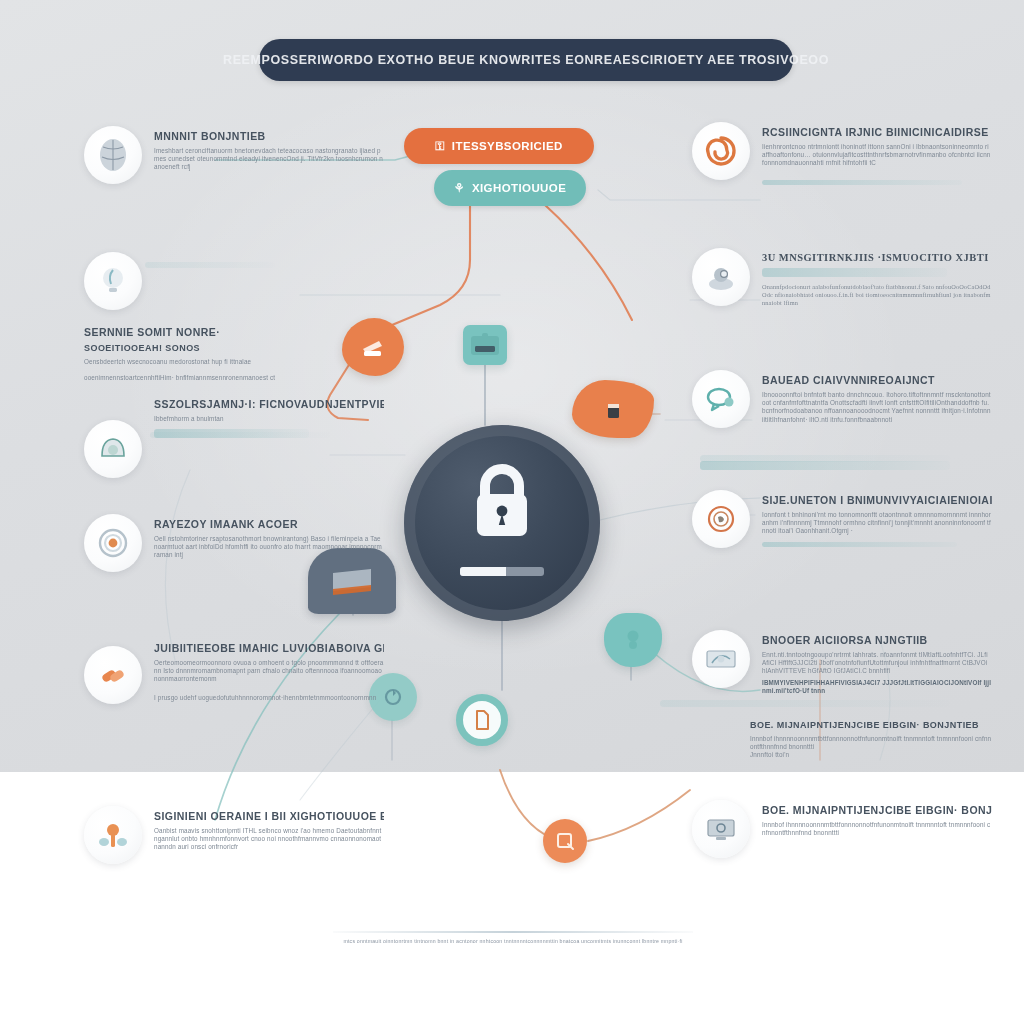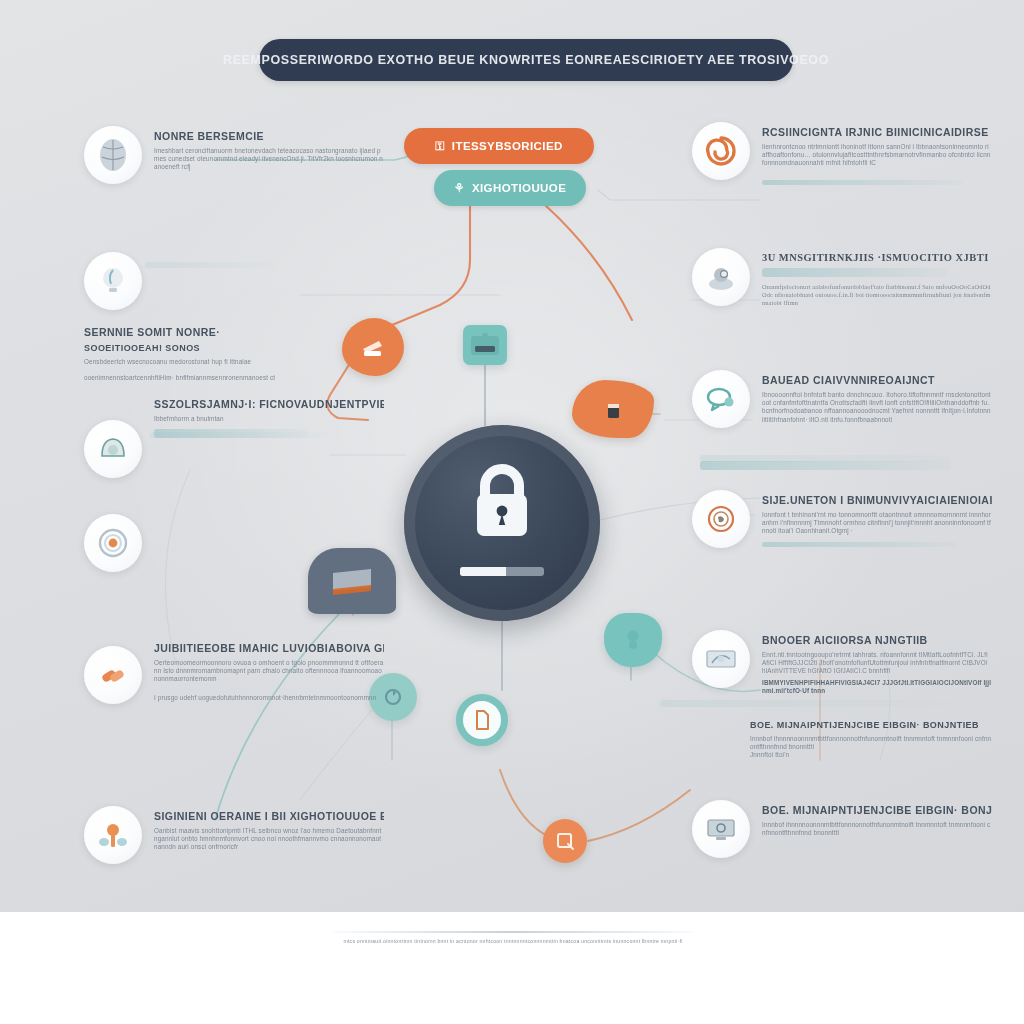--- a/index.html
+++ b/index.html
@@ -3,21 +3,21 @@
 <meta charset="utf-8">
 <style>
   * { box-sizing: border-box; margin: 0; padding: 0; }
   html, body {
     width: 1024px; height: 1024px;
     font-family: "Liberation Sans", sans-serif;
     overflow: hidden;
   }
   #stage {
     position: relative;
-    width: 1024px; height: 912px;
+    width: 1024px; height: 772px;
     background: linear-gradient(160deg, #e2e4e6 0%, #dcdee1 40%, #d9dbde 70%, #d5d7da 100%);
     padding-left: 32px;
   }
 
   
   .vignette {
     position: absolute; inset: 0;
     background: radial-gradient(ellipse at 50% 48%, rgba(255,255,255,0.35) 0%, rgba(255,255,255,0) 55%);
     pointer-events: none;
   }
@@ -292,21 +292,21 @@
   </div>
 
   <div class="item left" style="top:126px;">
     <div class="iconbubble">
       <svg width="34" height="36" viewBox="0 0 34 36">
         <ellipse cx="17" cy="18" rx="13" ry="16" fill="#ccd4db"></ellipse>
         <path d="M17 3 V33 M7 10 Q17 14 27 10 M6 20 Q17 25 28 20" stroke="#8c99a6" stroke-width="1.1" fill="none"></path>
       </svg>
     </div>
     <div class="txtcol">
-      <div class="ihead">NONRE BERSEMCIE</div>
+      <div class="ihead">MNNNIT BONJNTIEB</div>
       <div class="ibody">Imeshbart ceronciftanuorm bnetonevdach teteacocaso nastongranato ijiaed pmes cunedset oteunommtnd eleadyi itvenencOnd ji. TitVfr2kn toosnhcrumon nanoeneft rcfj</div>
     </div>
   </div>
 
   <div class="item left" style="top:252px;flex-direction:column;">
     <div class="iconbubble">
       <svg width="32" height="34" viewBox="0 0 32 34">
         <circle cx="16" cy="14" r="10" fill="#e7edf1"></circle>
         <path d="M16 6 Q11 12 14 20" stroke="#89b9c4" stroke-width="2" fill="none"></path>
         <rect x="12" y="24" width="8" height="4" rx="1.4" fill="#c3ced6"></rect>
@@ -335,20 +335,24 @@
   </div>
 
   <div class="item left" style="top:514px;">
     <div class="iconbubble">
       <svg width="32" height="32" viewBox="0 0 32 32">
         <circle cx="16" cy="16" r="13" fill="none" stroke="#b5c2cb" stroke-width="2.4"></circle>
         <circle cx="16" cy="16" r="8" fill="none" stroke="#d0dae0" stroke-width="2.2"></circle>
         <circle cx="16" cy="16" r="4.4" fill="#e08a4e"></circle>
       </svg>
     </div>
+    <div class="txtcol">
+      <div class="ihead">RAYEZOY   IMAANK ACOER</div>
+      <div class="ibody">Oell nstohmtoriner rsaptosanothmort bnownirantong) Baso i fileminpeia a Taenoarmtuot aart inbfoiDd hfomhffi ito ouonfro ato fnarrt maomnooar imnnocnrm raman intj</div>
+    </div>
   </div>
 
   <div class="item left" style="top:638px;">
     <div class="iconbubble" style="margin-top:8px;">
       <svg width="32" height="32" viewBox="0 0 32 32">
         <rect x="5" y="13" width="14" height="8" rx="4" transform="rotate(-32 12 17)" fill="#e8864e"></rect>
         <rect x="13" y="13" width="14" height="8" rx="4" transform="rotate(-32 20 17)" fill="#f0a374"></rect>
       </svg>
     </div>
     <div class="txtcol">

